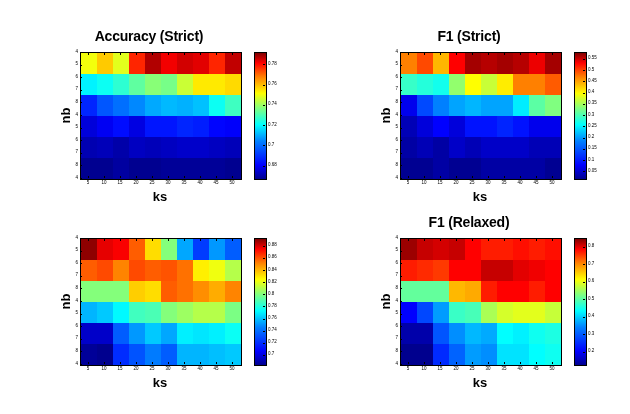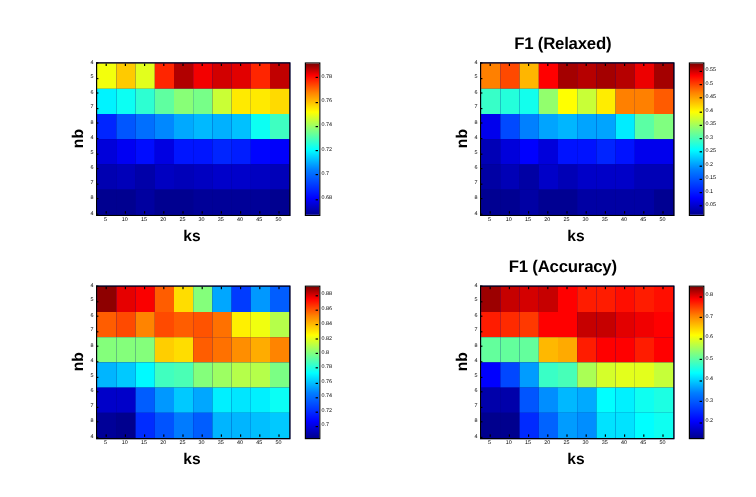--- a/index.html
+++ b/index.html
@@ -111,20 +111,21 @@
     color: #000;
     line-height: 1;
     white-space: nowrap;
   }
 </style>
 </head>
 <body>
 
 <div class="figure">
     <div class="panel" style="left: 58px; top: 26px; width: 252px; height: 186px;">
+      <div class="panel-title" style="top: 2px; width: 182px;">Accuracy (Strict)</div>
       <div class="axes" style="left: 22px; top: 26px; width: 160px; height: 126px;">
         <div class="grid" style="grid-template-columns: repeat(10, 1fr); grid-template-rows: repeat(6, 1fr);">
           <div class="cell" style="background: rgb(243, 255, 12);"></div>
           <div class="cell" style="background: rgb(255, 202, 0);"></div>
           <div class="cell" style="background: rgb(226, 255, 29);"></div>
           <div class="cell" style="background: rgb(255, 37, 0);"></div>
           <div class="cell" style="background: rgb(177, 0, 0);"></div>
           <div class="cell" style="background: rgb(243, 0, 0);"></div>
           <div class="cell" style="background: rgb(210, 0, 0);"></div>
           <div class="cell" style="background: rgb(226, 0, 0);"></div>
@@ -246,21 +247,21 @@
       <div class="cbar-tick" style="left: 210px; top: 76.3387px;">0.74</div>
       <div class="tickmark-y" style="left: 205px; top: 78.8387px;"></div>
       <div class="cbar-tick" style="left: 210px; top: 96.6613px;">0.72</div>
       <div class="tickmark-y" style="left: 205px; top: 99.1613px;"></div>
       <div class="cbar-tick" style="left: 210px; top: 116.984px;">0.7</div>
       <div class="tickmark-y" style="left: 205px; top: 119.484px;"></div>
       <div class="cbar-tick" style="left: 210px; top: 137.306px;">0.68</div>
       <div class="tickmark-y" style="left: 205px; top: 139.806px;"></div>
     </div>
     <div class="panel" style="left: 378px; top: 26px; width: 252px; height: 186px;">
-      <div class="panel-title" style="top: 2px; width: 182px;">F1 (Relaxed)</div>
+      <div class="panel-title" style="top: 2px; width: 182px;">F1 (Strict)</div>
       <div class="axes" style="left: 22px; top: 26px; width: 160px; height: 126px;">
         <div class="grid" style="grid-template-columns: repeat(10, 1fr); grid-template-rows: repeat(6, 1fr);">
           <div class="cell" style="background: rgb(255, 128, 0);"></div>
           <div class="cell" style="background: rgb(255, 73, 0);"></div>
           <div class="cell" style="background: rgb(255, 182, 0);"></div>
           <div class="cell" style="background: rgb(255, 0, 0);"></div>
           <div class="cell" style="background: rgb(164, 0, 0);"></div>
           <div class="cell" style="background: rgb(182, 0, 0);"></div>
           <div class="cell" style="background: rgb(164, 0, 0);"></div>
           <div class="cell" style="background: rgb(182, 0, 0);"></div>
@@ -535,21 +536,21 @@
       <div class="cbar-tick" style="left: 210px; top: 104.067px;">0.76</div>
       <div class="tickmark-y" style="left: 205px; top: 106.567px;"></div>
       <div class="cbar-tick" style="left: 210px; top: 116.183px;">0.74</div>
       <div class="tickmark-y" style="left: 205px; top: 118.683px;"></div>
       <div class="cbar-tick" style="left: 210px; top: 128.298px;">0.72</div>
       <div class="tickmark-y" style="left: 205px; top: 130.798px;"></div>
       <div class="cbar-tick" style="left: 210px; top: 140.413px;">0.7</div>
       <div class="tickmark-y" style="left: 205px; top: 142.913px;"></div>
     </div>
     <div class="panel" style="left: 378px; top: 212px; width: 252px; height: 186px;">
-      <div class="panel-title" style="top: 2px; width: 182px;">F1 (Accuracy)</div>
+      <div class="panel-title" style="top: 2px; width: 182px;">F1 (Relaxed)</div>
       <div class="axes" style="left: 22px; top: 26px; width: 160px; height: 126px;">
         <div class="grid" style="grid-template-columns: repeat(10, 1fr); grid-template-rows: repeat(6, 1fr);">
           <div class="cell" style="background: rgb(156, 0, 0);"></div>
           <div class="cell" style="background: rgb(198, 0, 0);"></div>
           <div class="cell" style="background: rgb(212, 0, 0);"></div>
           <div class="cell" style="background: rgb(198, 0, 0);"></div>
           <div class="cell" style="background: rgb(255, 0, 0);"></div>
           <div class="cell" style="background: rgb(255, 28, 0);"></div>
           <div class="cell" style="background: rgb(255, 28, 0);"></div>
           <div class="cell" style="background: rgb(255, 14, 0);"></div>

